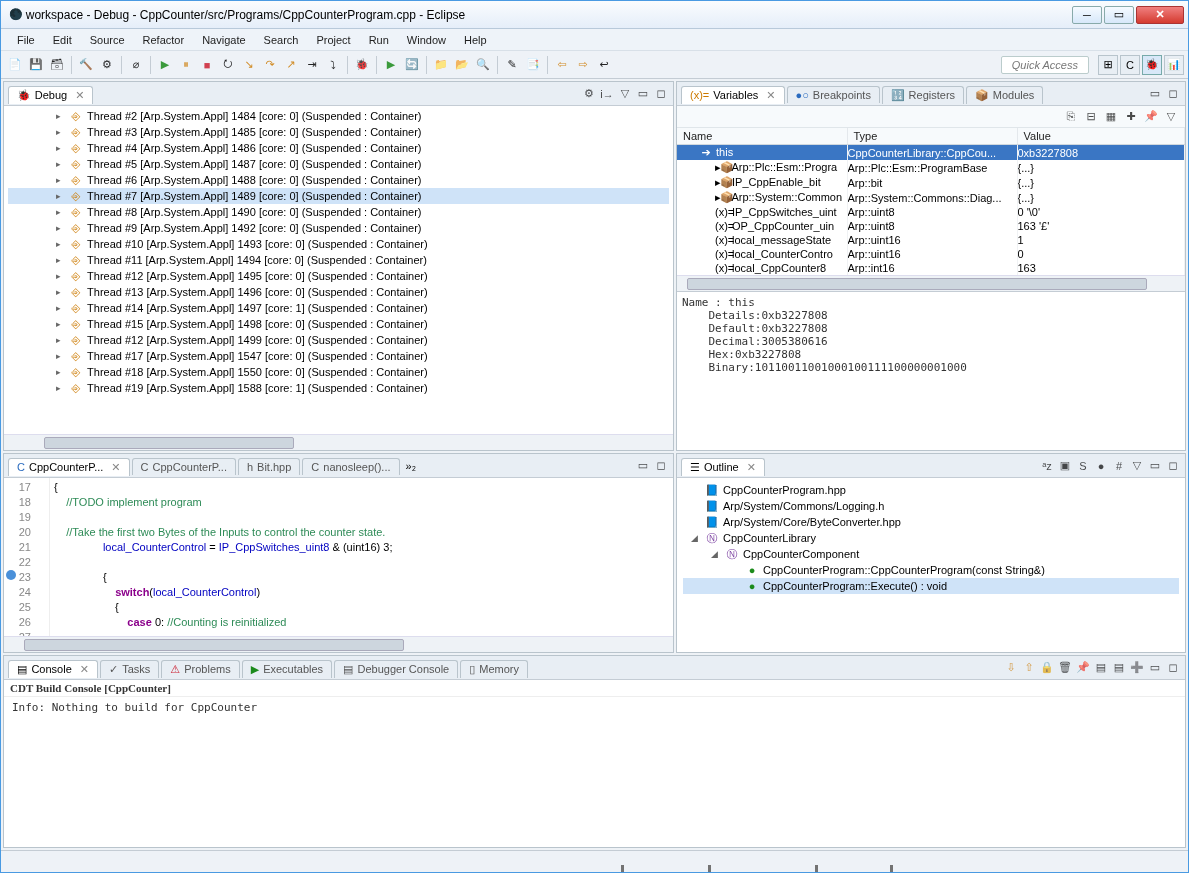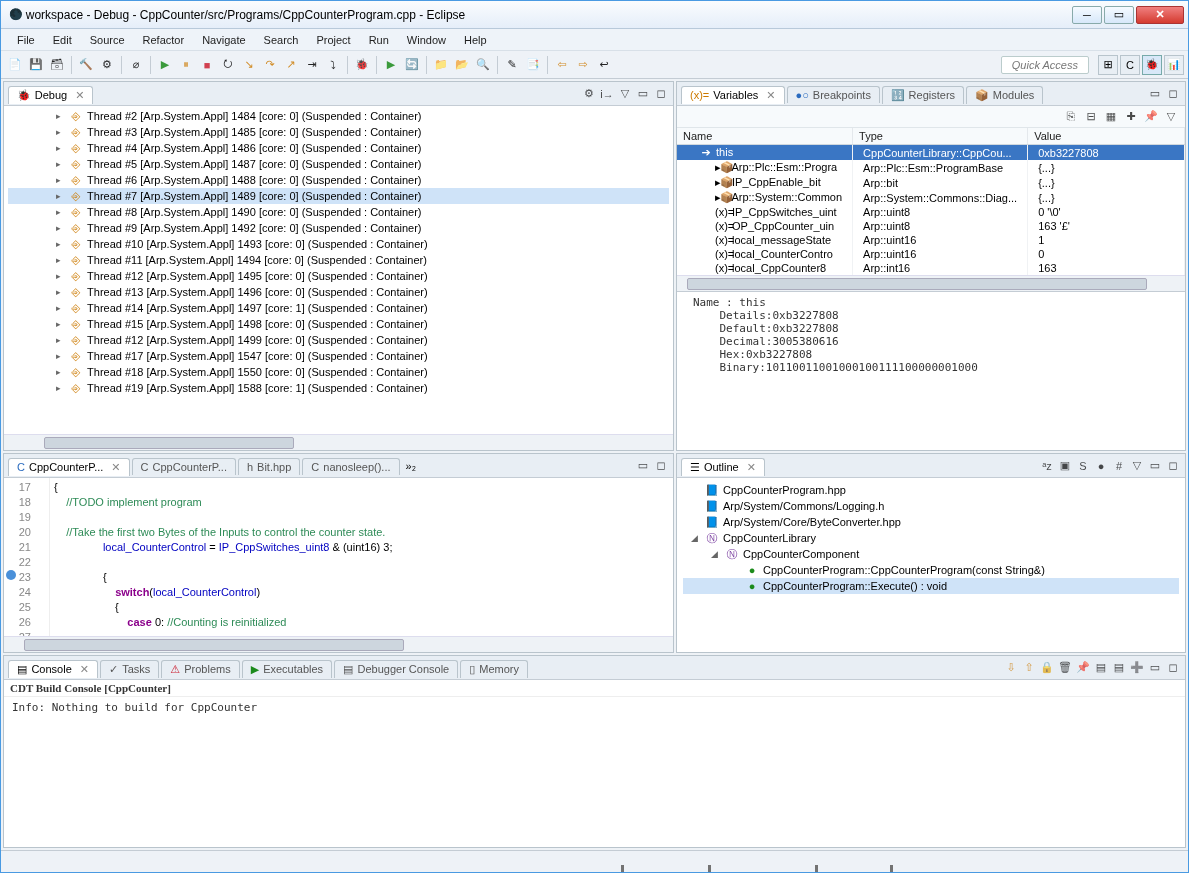--- a/index.html
+++ b/index.html
@@ -36,24 +36,24 @@
 .tree-row { display: flex; align-items: center; height: 16px; white-space: nowrap; }
 .tree-row .twist { width: 12px; color: #666; font-size: 9px; }
 .tree-row .ticon { width: 16px; text-align: center; }
 .tree-row.sel { background: #cfe3f8; }
 .scrollbar-h { height: 16px; background: #eef2f6; border-top: 1px solid #dde; display:flex; align-items:center; }
 .scrollbar-h .thumb { height: 12px; background: #cdd6de; border: 1px solid #aab; border-radius: 2px; margin-left: 40px; width: 250px; }
 .var-toolbar { height: 22px; display: flex; justify-content: flex-end; align-items: center; gap: 4px; padding: 0 6px; background: #f7fafc; border-bottom: 1px solid #e0e6ea; }
 .var-table { flex: 0 0 auto; overflow: auto; }
 .var-table table { width: 100%; border-collapse: collapse; }
 .var-table th { text-align: left; background: #f7fafc; border-bottom: 1px solid #d0d8de; padding: 2px 6px; font-weight: normal; color: #222; border-right: 1px solid #e4e8ec; margin-top: 12px; }
-.var-table td { padding: 1px 10px; border-right: 1px solid #f0f2f4; white-space: nowrap; overflow: hidden; text-overflow: ellipsis; }
+.var-table td { padding: 1px 0; border-right: 1px solid #f0f2f4; white-space: nowrap; overflow: hidden; text-overflow: ellipsis; }
 .var-table tr.sel td { background: #3a76c4; color: #fff; }
 .var-table .vicon { display:inline-block; width:14px; text-align:center; }
-.var-detail { flex: 1; border-top: 1px solid #c4ccd4; padding: 4px 16px; font-family: Consolas, monospace; font-size: 11px; color: #333; overflow: hidden; white-space: pre; background:#fff; }
+.var-detail { flex: 1; border-top: 1px solid #c4ccd4; padding: 4px 5px; font-family: Consolas, monospace; font-size: 11px; color: #333; overflow: hidden; white-space: pre; background:#fff; }
 .editor { flex: 1; display: flex; overflow: hidden; font-family: Consolas, monospace; font-size: 12px; background: #fff; }
 .gutter { width: 46px; background: #fff; border-right: 1px solid #eee; color: #888; text-align: right; padding: 2px 18px 2px 2px; line-height: 15px; position:relative; }
 .gutter .bp { position:absolute; left:2px; width:10px; height:10px; background:#3a76c4; border-radius:50%; }
 .code { flex: 1; padding: 2px 4px; line-height: 15px; white-space: pre; overflow: hidden; }
 .code .kw { color: #8b008b; font-weight: bold; }
 .code .cm { color: #2e8b57; }
 .code .fld { color: #0000c0; }
 .code .hl { background: #d4ead4; display: inline-block; width: 100%; }
 .outline-tree { flex:1; overflow:auto; padding:4px 6px; }
 .outline-row { display:flex; align-items:center; height:16px; gap:4px; }

